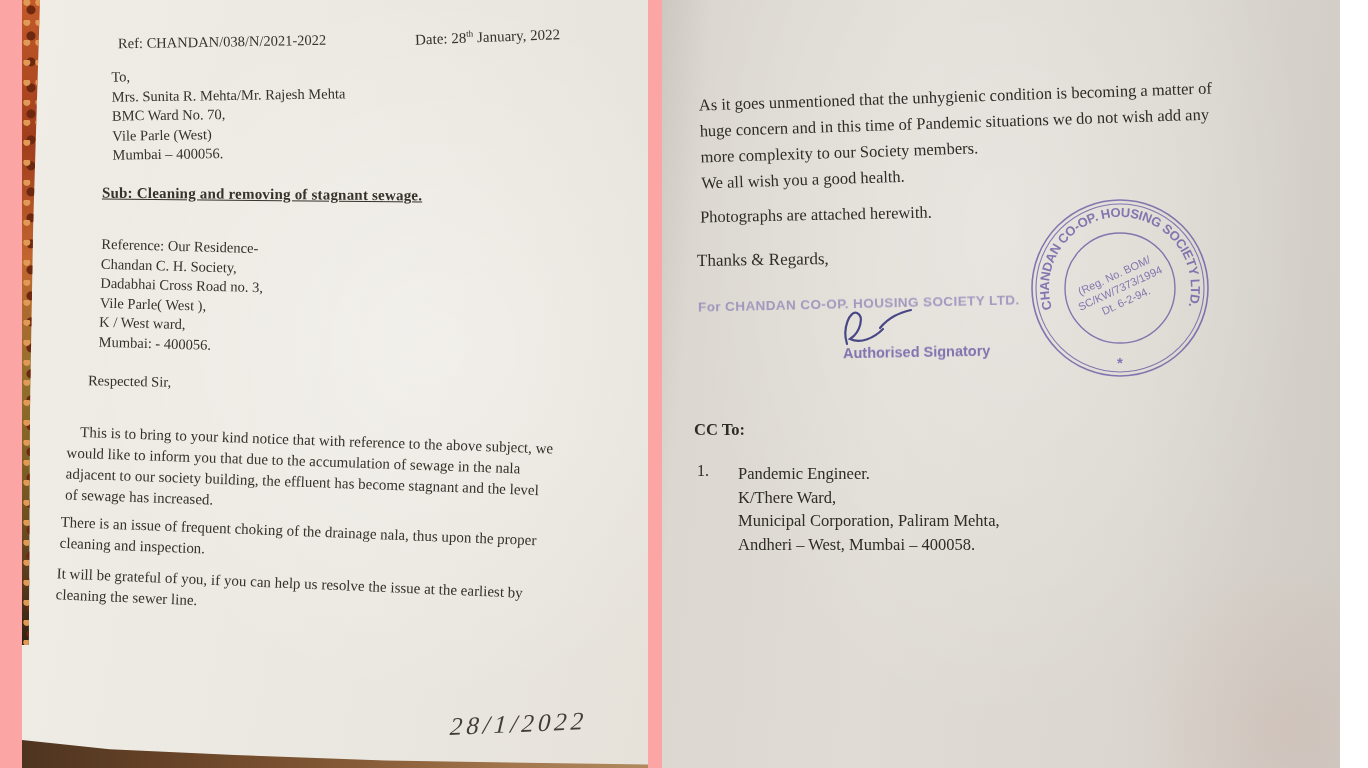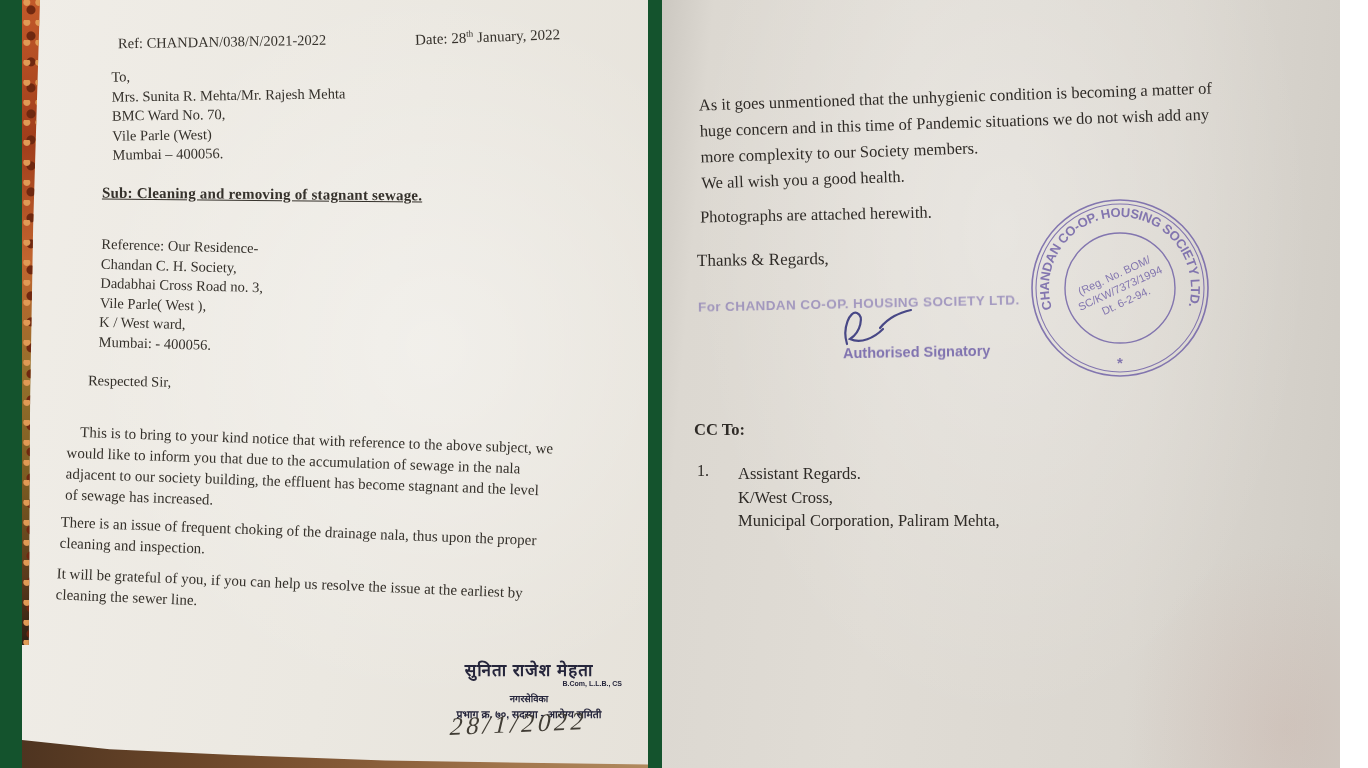--- a/index.html
+++ b/index.html
@@ -1,19 +1,19 @@
 <!DOCTYPE html>
 <html><head>
 <meta charset="utf-8">
 <style>
   * { margin:0; padding:0; box-sizing:border-box; }
   html,body { width:1368px; height:768px; overflow:hidden; background:#ffffff; }
   body { font-family:"Liberation Serif", serif; color:#35312b; }
 
-  .canvas { position:relative; width:1156px; height:768px; background:#14532d; }
+  .canvas { position:relative; width:1156px; height:768px; background:#fca5a5; }
 
   
   .photo-left {
     position:absolute; left:22px; top:0; width:626px; height:768px;
     background:
       radial-gradient(ellipse at 65% 45%, rgba(255,255,255,.35), transparent 60%),
       linear-gradient(100deg, #f0ede7 0%, #ebe8e1 55%, #e6e2da 100%);
     overflow:hidden;
   }
   .fabric-left {
@@ -131,26 +131,20 @@
     <div class="lp-text lp-para2 paralines">
       <div>There is an issue of frequent choking of the drainage nala, thus upon the proper</div>
       <div>cleaning and inspection.</div>
     </div>
 
     <div class="lp-text lp-para3 paralines">
       <div>It will be grateful of you, if you can help us resolve the issue at the earliest by</div>
       <div>cleaning the sewer line.</div>
     </div>
 
-    <div class="lp-stamp">
-      <div class="name">सुनिता राजेश मेहता</div>
-      <div class="quals">B.Com, L.L.B., CS</div>
-      <div class="title">नगरसेविका</div>
-      <div class="ward">प्रभाग क्र. ७०, सदस्या - आरोग्य समिती</div>
-    </div>
 
     <div class="lp-handwritten">28/1/2022</div>
   </div>
 
   <div class="photo-right">
 
     <div class="rp-text rp-para paralines">
       <div>As it goes unmentioned that the unhygienic condition is becoming a matter of</div>
       <div>huge concern and in this time of Pandemic situations we do not wish add any</div>
       <div>more complexity to our Society members.</div>
@@ -187,19 +181,20 @@
           <text x="100" y="90" text-anchor="middle" font-family="Liberation Sans, sans-serif" font-size="11" fill="#6e5fa6">(Reg. No. BOM/</text>
           <text x="100" y="104" text-anchor="middle" font-family="Liberation Sans, sans-serif" font-size="11" fill="#6e5fa6">SC/KW/7373/1994</text>
           <text x="100" y="118" text-anchor="middle" font-family="Liberation Sans, sans-serif" font-size="11" fill="#6e5fa6">Dt. 6-2-94.</text>
         </g>
       </svg>
     </div>
 
     <div class="rp-text rp-cclabel">CC To:</div>
     <div class="rp-text rp-ccnum">1.</div>
     <div class="rp-text rp-cclines">
-      <div>Assistant Regards.</div>
-      <div>K/West Cross,</div>
+      <div>Pandemic Engineer.</div>
+      <div>K/There Ward,</div>
       <div>Municipal Corporation, Paliram Mehta,</div>
+      <div>Andheri – West, Mumbai – 400058.</div>
     </div>
   </div>
 
 </div>
 
 </body></html>

